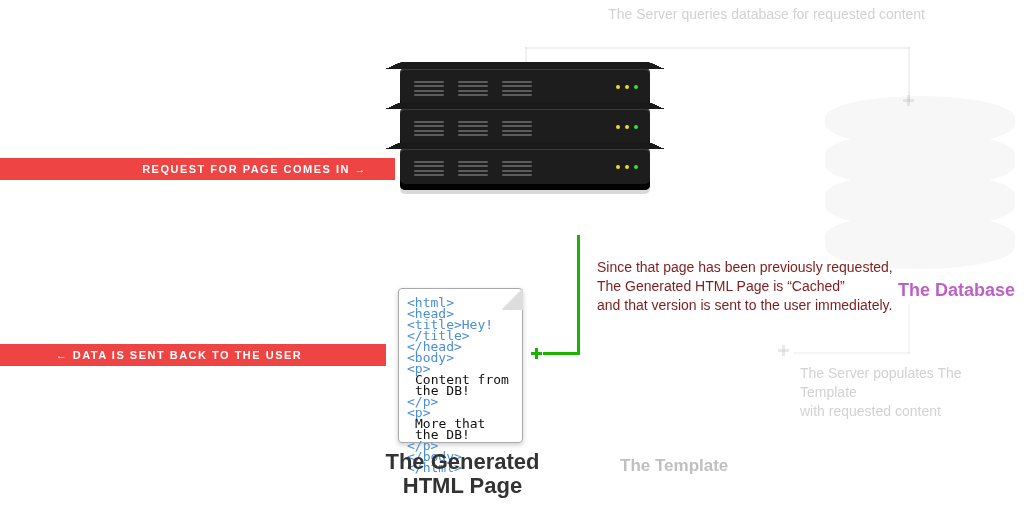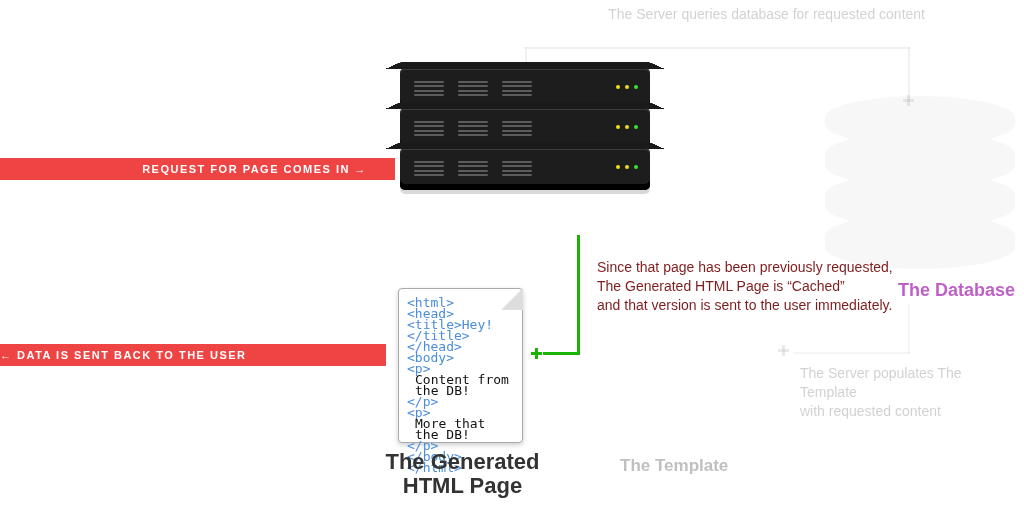--- a/index.html
+++ b/index.html
@@ -3,21 +3,21 @@
 <meta charset="utf-8">
 <style>
   html,body{margin:0;padding:0;width:1024px;height:518px;font-family:"Helvetica Neue",Helvetica,Arial,sans-serif;background:#fff;overflow:hidden}
   .stage{position:relative;width:1024px;height:518px}
 
   
   .bar{position:absolute;height:22px;background:#ef4444}
   .bar span{display:block;color:#fff;font-size:11px;font-weight:700;letter-spacing:1.5px;text-align:right;line-height:22px;padding-right:28px;text-transform:uppercase}
   .bar.in{left:0;width:395px;top:158px}
   .bar.out{left:0;width:386px;top:344px}
-  .bar.out span{text-align:left;}
+  .bar.out span{text-align:center;}
 
   
   .server{position:absolute;left:400px;top:70px;width:250px}
   .unit{position:relative;width:250px;height:42px;background:#1d1d1d;border-radius:5px;margin-top:-2px;box-shadow:inset 0 2px 0 #3b3b3b,inset 0 -6px 0 #000,0 4px 0 rgba(0,0,0,.15)}
   .unit::after{content:"";position:absolute;top:-8px;left:-6px;right:-6px;height:10px;background:#1a1a1a;border-radius:4px 4px 0 0;transform:perspective(60px) rotateX(45deg)}
   .vents{position:absolute;left:14px;top:13px;display:flex;gap:14px}
   .vent{width:30px;height:15px;display:flex;flex-direction:column;justify-content:space-between}
   .vent i{display:block;height:2px;background:#5c5c5c;border-radius:1px}
   .leds{position:absolute;right:12px;top:17px;display:flex;gap:5px}
   .led{width:4px;height:4px;border-radius:50%}

